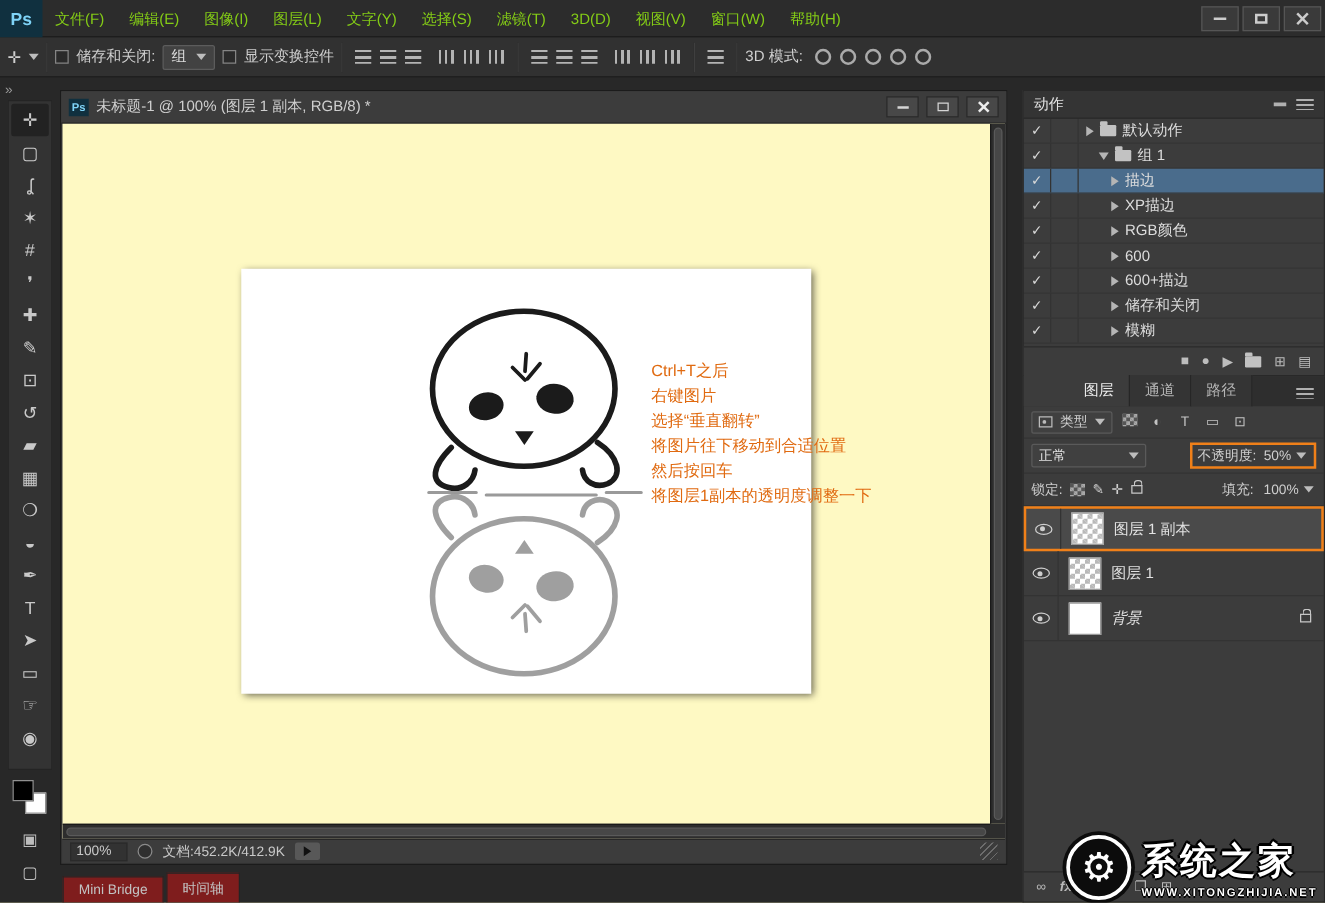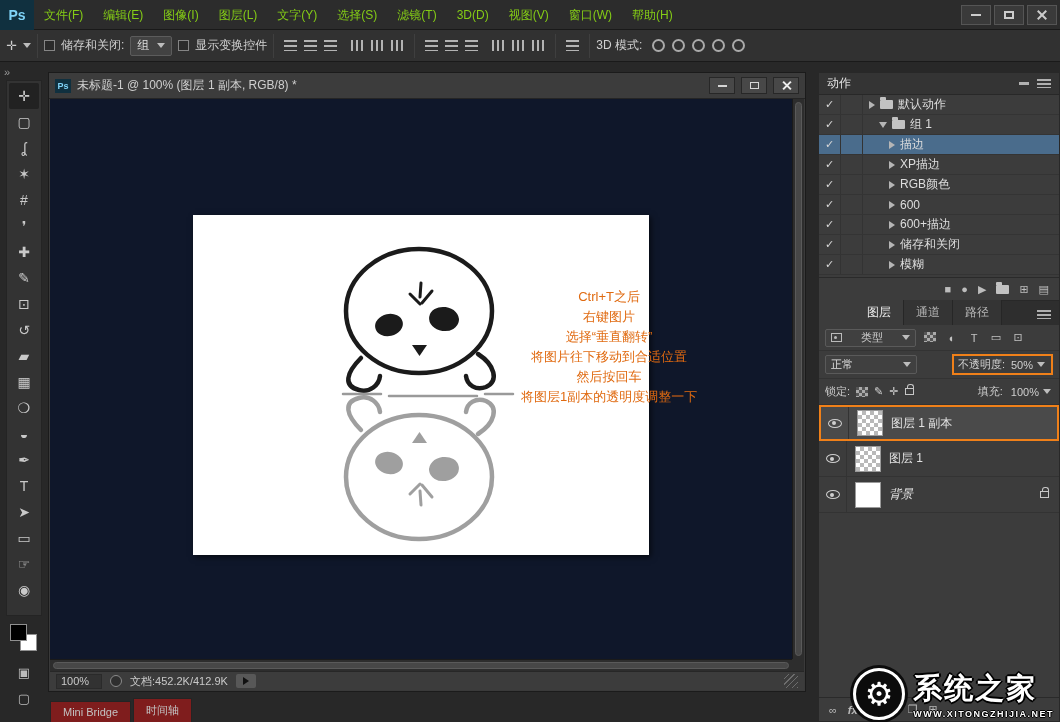--- a/index.html
+++ b/index.html
@@ -48,21 +48,21 @@
   .doctitle { height:26px; background:#3c3c3c; border-bottom:1px solid #252525; display:flex; align-items:center; padding:0 6px; gap:6px; }
   .minilogo { width:16px; height:14px; background:#10303f; color:#7fd3f7; font-size:9px; font-weight:bold; display:flex; align-items:center; justify-content:center; }
   .doctitle-text { font-size:12px; color:#cfcfcf; flex:1; white-space:nowrap; overflow:hidden; }
   .docbtn { width:26px; height:17px; background:#484848; border:1px solid #272727; display:flex; align-items:center; justify-content:center; }
   .ic-min2 { width:9px; height:2px; background:#d5d5d5; }
   .ic-max2 { width:9px; height:7px; border:1.5px solid #d5d5d5; }
   .ic-close2 { position:relative; width:9px; height:9px; }
   .ic-close2::before,.ic-close2::after { content:""; position:absolute; left:4px; top:-1px; width:2px; height:11px; background:#eee; }
   .ic-close2::before { transform:rotate(45deg); } .ic-close2::after { transform:rotate(-45deg); }
 
-  .canvas { position:absolute; left:1px; top:26px; right:1px; bottom:20px; background:#0f172a; overflow:hidden;text-align:center; }
+  .canvas { position:absolute; left:1px; top:26px; right:1px; bottom:20px; background:#fef9c3; overflow:hidden; }
   .page { position:absolute; left:143px; top:116px; width:456px; height:340px; background:#fff; box-shadow:2px 2px 6px rgba(0,0,0,.6); }
   .page svg { position:absolute; left:0; top:0; }
   .annotations { position:absolute; left:471px; top:188px; font-size:13px; line-height:20px; color:#e06a10; white-space:nowrap; font-weight:500; }
 
   .vscroll { position:absolute; right:0; top:0; bottom:12px; width:12px; background:#2d2d2d; border-left:1px solid #1a1a1a; }
   .vthumb { position:absolute; left:2px; right:2px; top:3px; bottom:3px; background:#474747; border:1px solid #5a5a5a; border-radius:4px; }
   .hscroll { position:absolute; left:0; right:12px; bottom:0; height:12px; background:#2d2d2d; border-top:1px solid #1a1a1a; }
   .hthumb { position:absolute; top:2px; bottom:2px; left:3px; right:3px; background:#474747; border:1px solid #5a5a5a; border-radius:4px; }
   .scrollcorner { position:absolute; right:0; bottom:0; width:12px; height:12px; background:#2d2d2d; }
 
@@ -98,21 +98,21 @@
   .folder-ic { width:13px; height:9px; background:#c2c2c2; border-radius:1px; position:relative; display:inline-block; }
   .folder-ic::before { content:""; position:absolute; left:0; top:-3px; width:6px; height:3px; background:#c2c2c2; border-radius:1px 1px 0 0; }
   .act-footer { height:23px; background:#3c3c3c; border-top:1px solid #2a2a2a; display:flex; align-items:center; justify-content:flex-end; gap:10px; padding:0 10px; color:#bdbdbd; font-size:11px; }
 
   .panel-layers { flex:1; background:#3c3c3c; border:1px solid #282828; border-top:none; position:relative; display:flex; flex-direction:column; }
   .ltabs { height:24px; background:#2e2e2e; display:flex; align-items:flex-end; }
   .ltab { padding:4px 12px; font-size:12px; color:#b5b5b5; background:#343434; border-right:1px solid #262626; }
   .ltab.active { background:#3c3c3c; color:#ececec;padding-left:48px; }
   .ltabs .spacer { flex:1; }
   .lrow { height:26px; display:flex; align-items:center; gap:6px; padding:0 6px; border-bottom:1px solid #333; font-size:11px; color:#cfcfcf; }
-  .filterfield { height:18px; background:#404040; border:1px solid #5a5a5a; border-radius:2px; display:flex; align-items:center; gap:19px; padding:0 5px; font-size:11px; }
+  .filterfield { height:18px; background:#404040; border:1px solid #5a5a5a; border-radius:2px; display:flex; align-items:center; gap:6px; padding:0 5px; font-size:11px; }
   .pic-ic { width:11px; height:9px; border:1px solid #bbb; display:inline-block; position:relative; }
   .pic-ic::after { content:""; position:absolute; left:2px; top:2px; width:3px; height:3px; border-radius:50%; background:#bbb; }
   .mini-ic { width:16px; text-align:center; color:#c3c3c3; font-size:11px; }
   .blendsel { width:92px; height:19px; background:#404040; border:1px solid #5a5a5a; border-radius:2px; display:flex; align-items:center; justify-content:space-between; padding:0 5px; font-size:11px; color:#e0e0e0; }
   .opacity-hl { display:flex; align-items:center; gap:4px; border:2px solid #f08019; padding:1px 4px; margin-left:auto; }
   .valfield { display:flex; align-items:center; gap:4px; background:#3c3c3c; padding:0 2px; }
   .lockicons { display:flex; gap:6px; align-items:center; }
   .checker-mini { width:12px; height:10px; display:inline-block; background-image:linear-gradient(45deg,#aaa 25%,transparent 25%,transparent 75%,#aaa 75%),linear-gradient(45deg,#aaa 25%,transparent 25%,transparent 75%,#aaa 75%); background-size:6px 6px; background-position:0 0,3px 3px; background-color:#555; }
   .lock-ic { width:9px; height:7px; border:1.5px solid #c7c7c7; position:relative; display:inline-block; }
   .lock-ic::before { content:""; position:absolute; left:1px; top:-5px; width:5px; height:4px; border:1.5px solid #c7c7c7; border-bottom:none; border-radius:3px 3px 0 0; }

